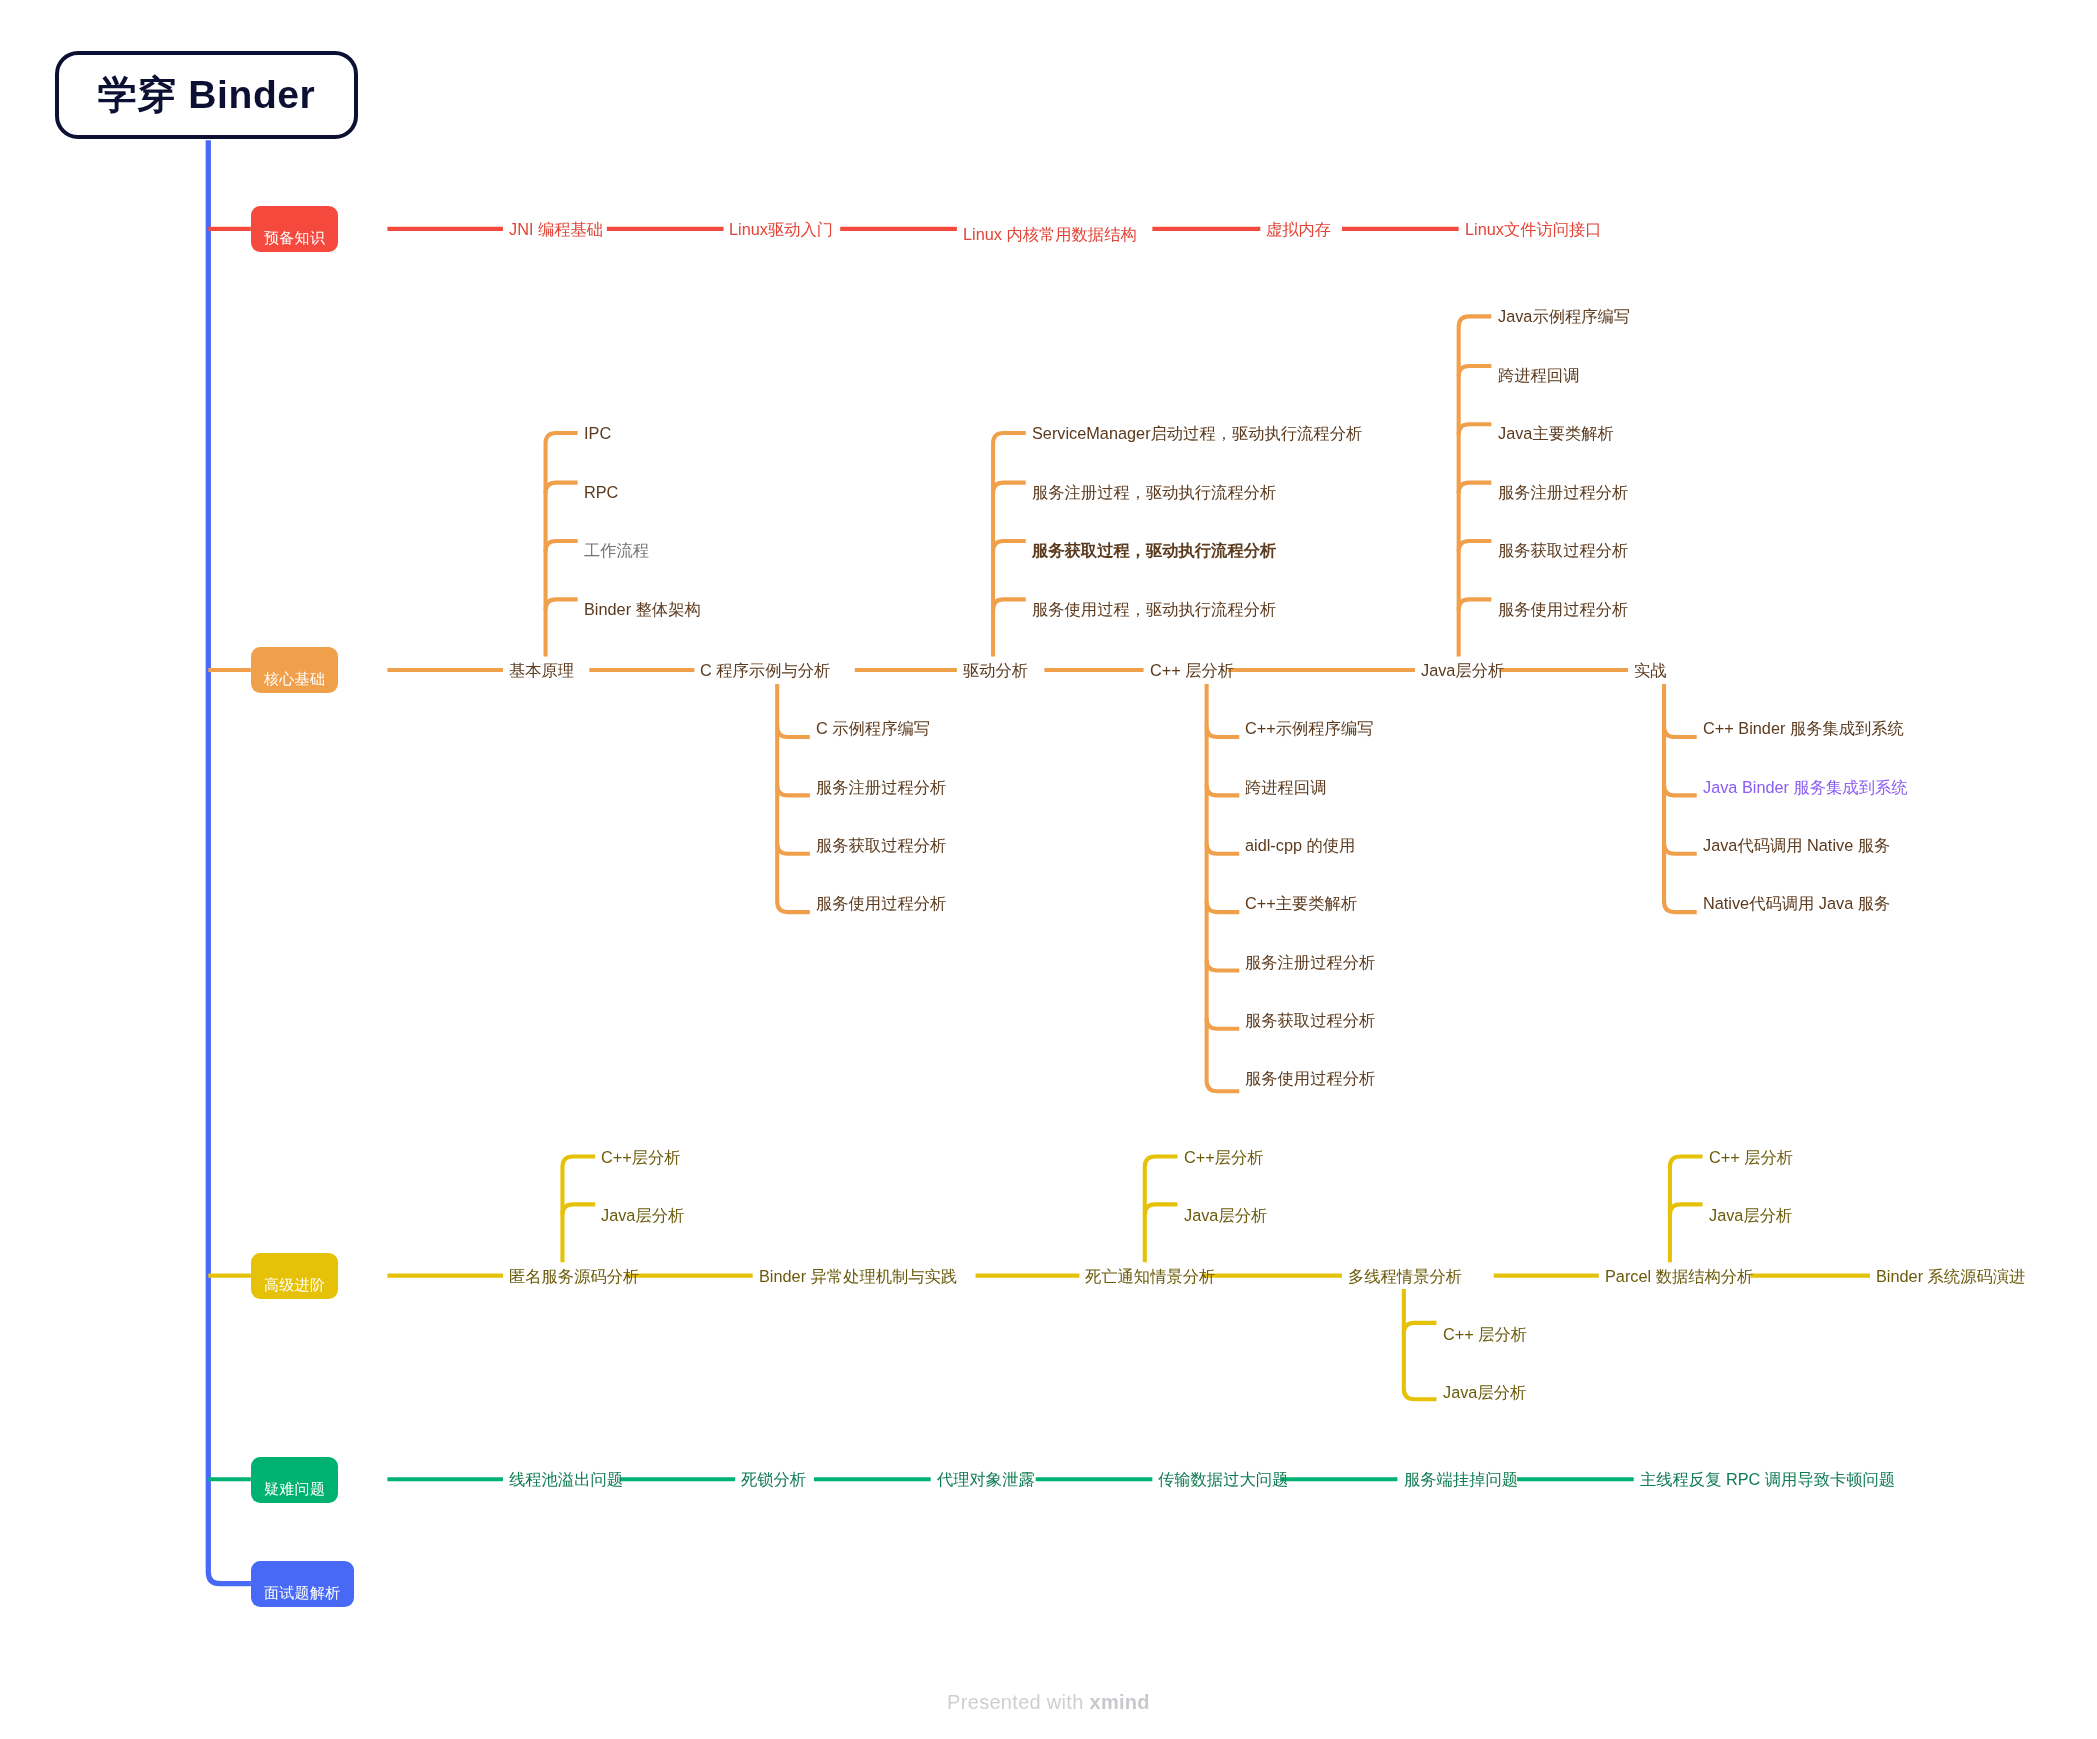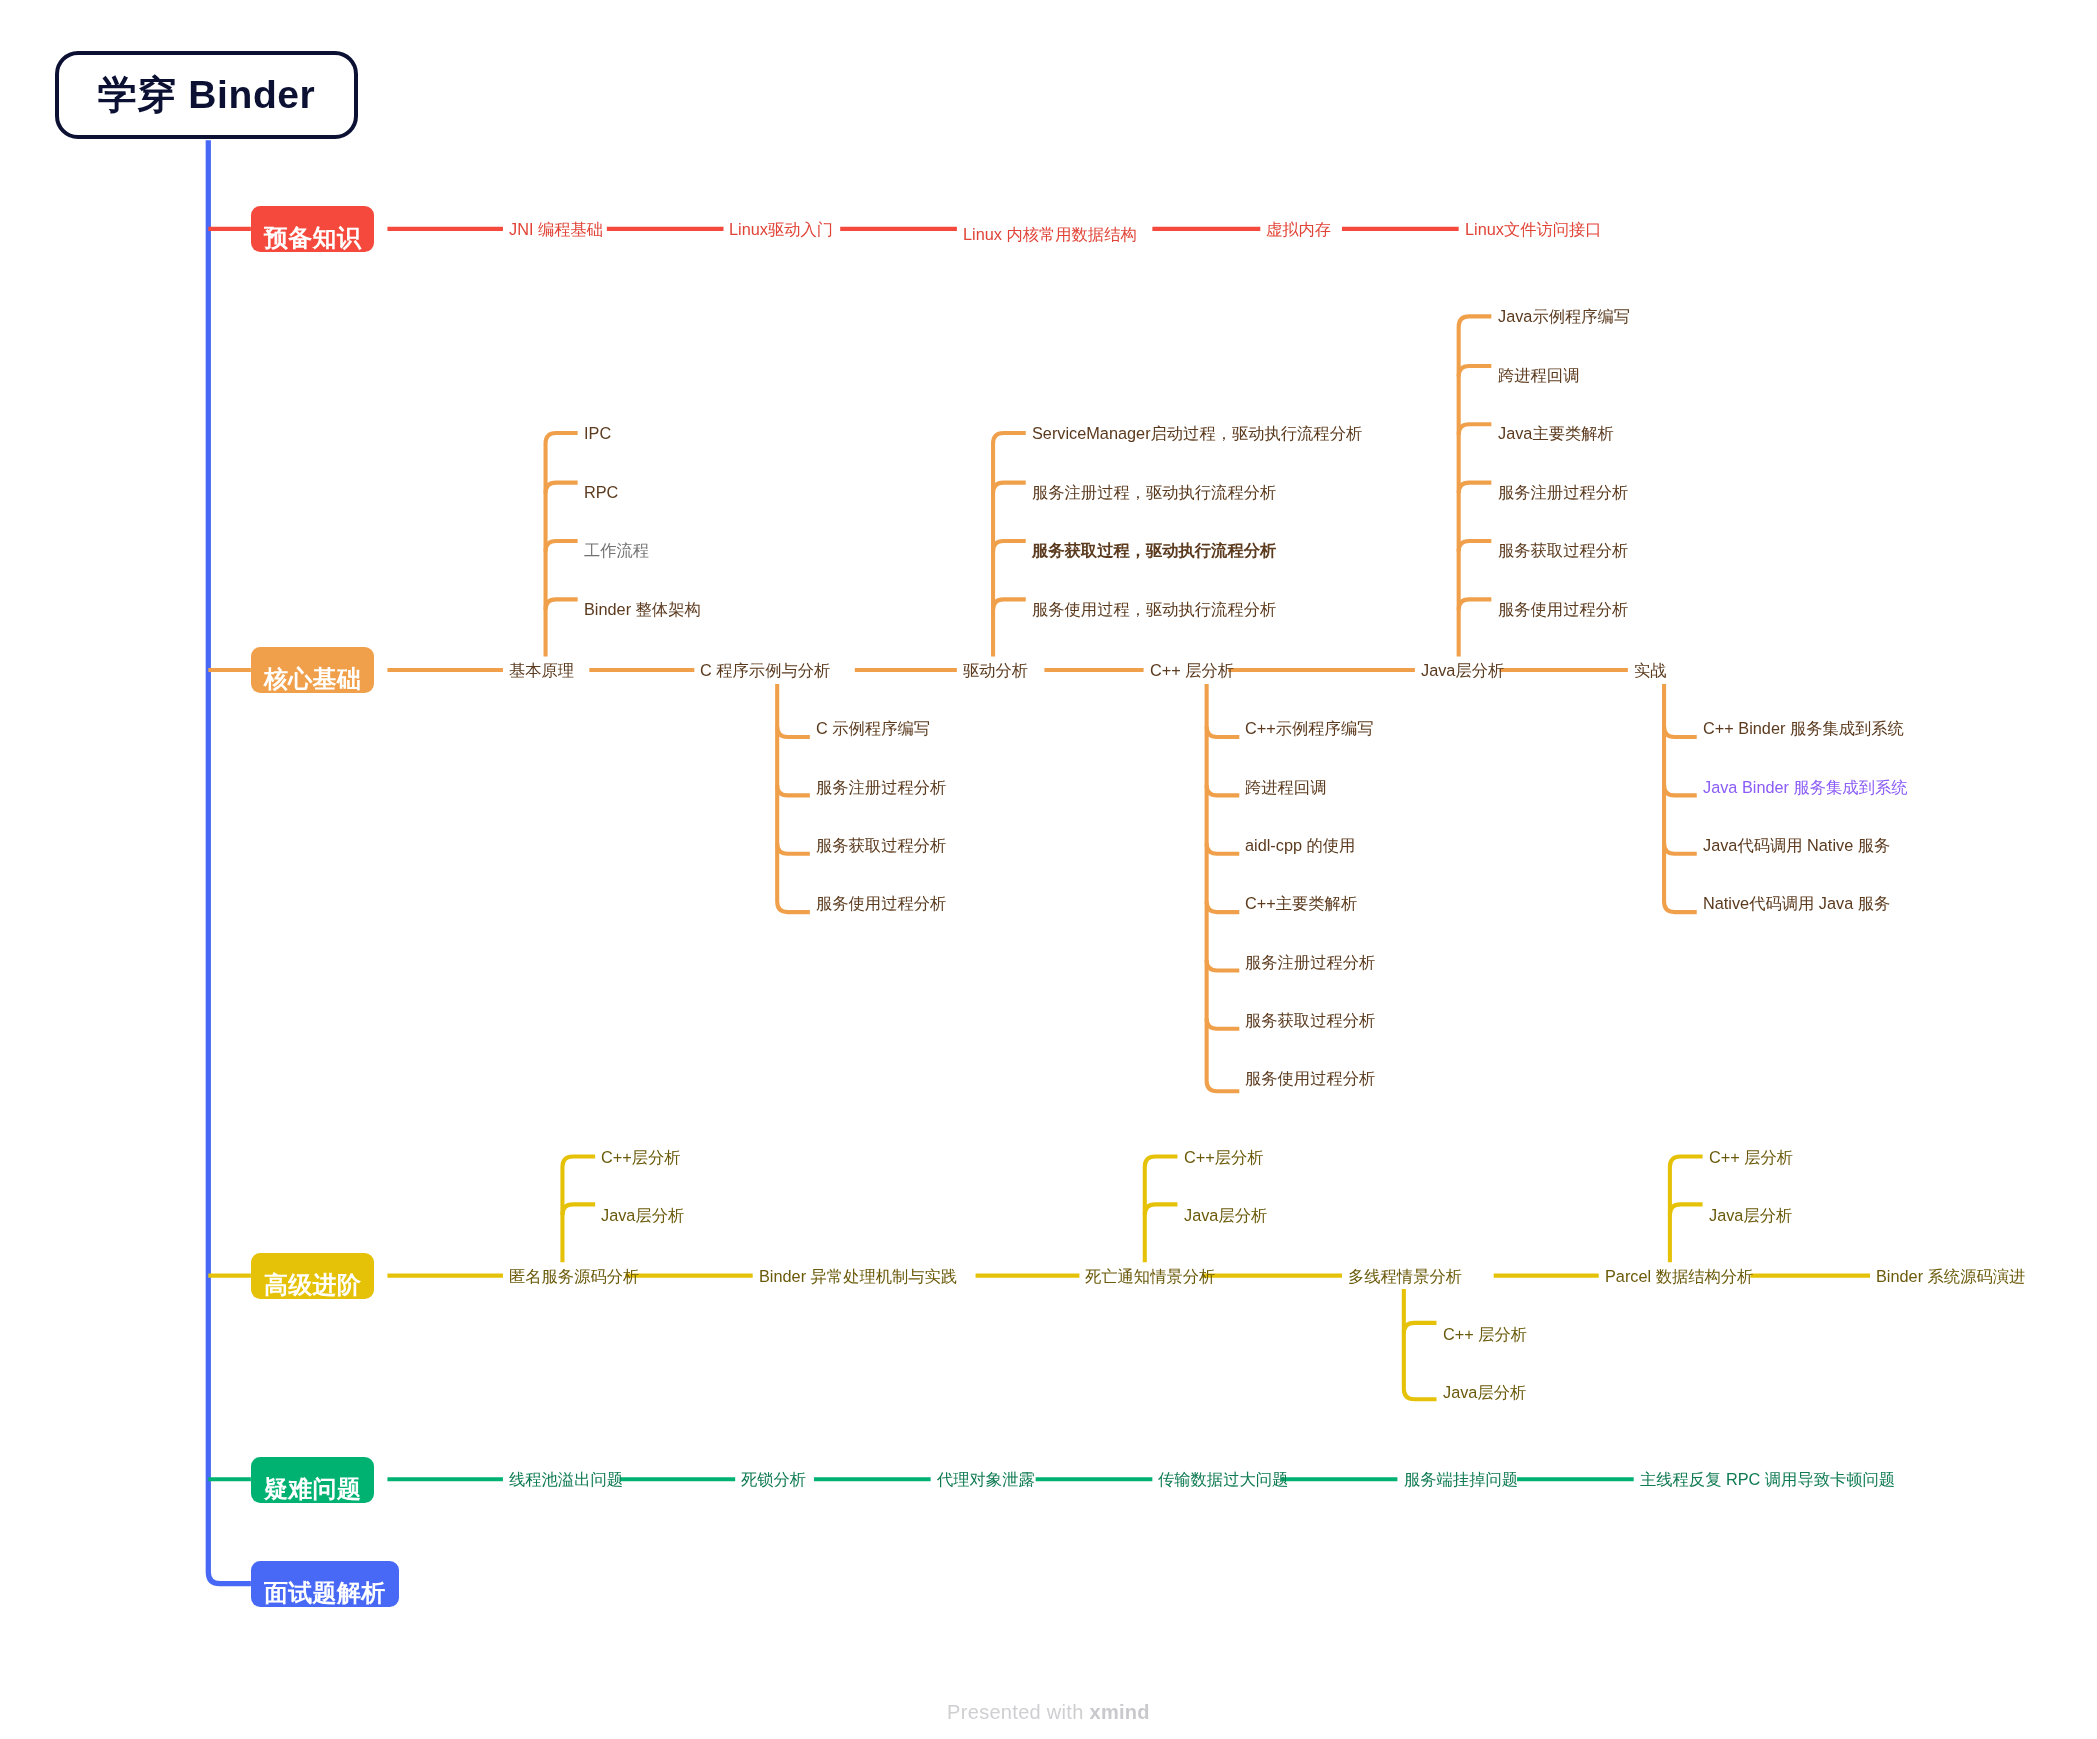--- a/index.html
+++ b/index.html
@@ -55,22 +55,22 @@
     border-radius: 9.3px;
     display: flex;
     align-items: center;
     justify-content: center;
     box-sizing: border-box;
     padding: 0 13px;
     height: 46px;
     z-index: 5;
   }
   .topic-pill span {
-    font-size: 24px;
-    font-weight: 700;
+    font-size: 15px;
+    font-weight: 400;
     color: #ffffff;
     white-space: nowrap;
     letter-spacing: 0.3px;
     margin-top: 18px;
   }
 
   
   .node {
     position: absolute;
     white-space: nowrap;
@@ -84,21 +84,20 @@
   .watermark {
     position: absolute;
     left: 0;
     top: 1691px;
     width: 2097px;
     text-align: center;
     font-size: 20px;
     color: #cfcfd2;
     letter-spacing: 0.3px;
     z-index: 3;
-    margin-top: 10px;
   }
   .watermark b {
     color: #c9c9cd;
     font-weight: 700;
   }
 </style>
 </head>
 <body>
 
 <div id="canvas">

